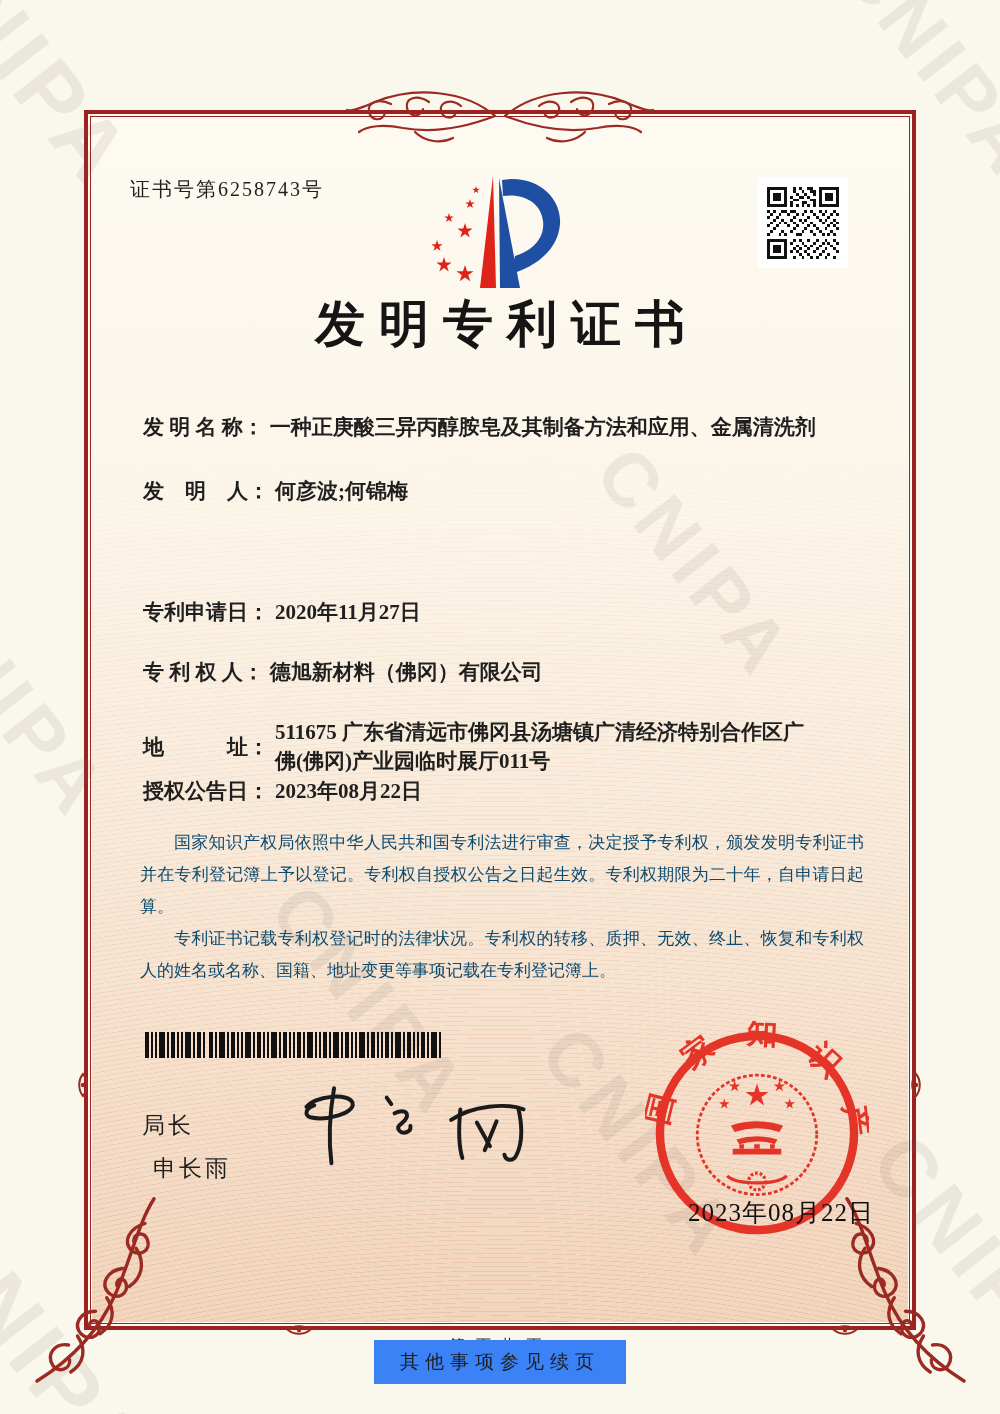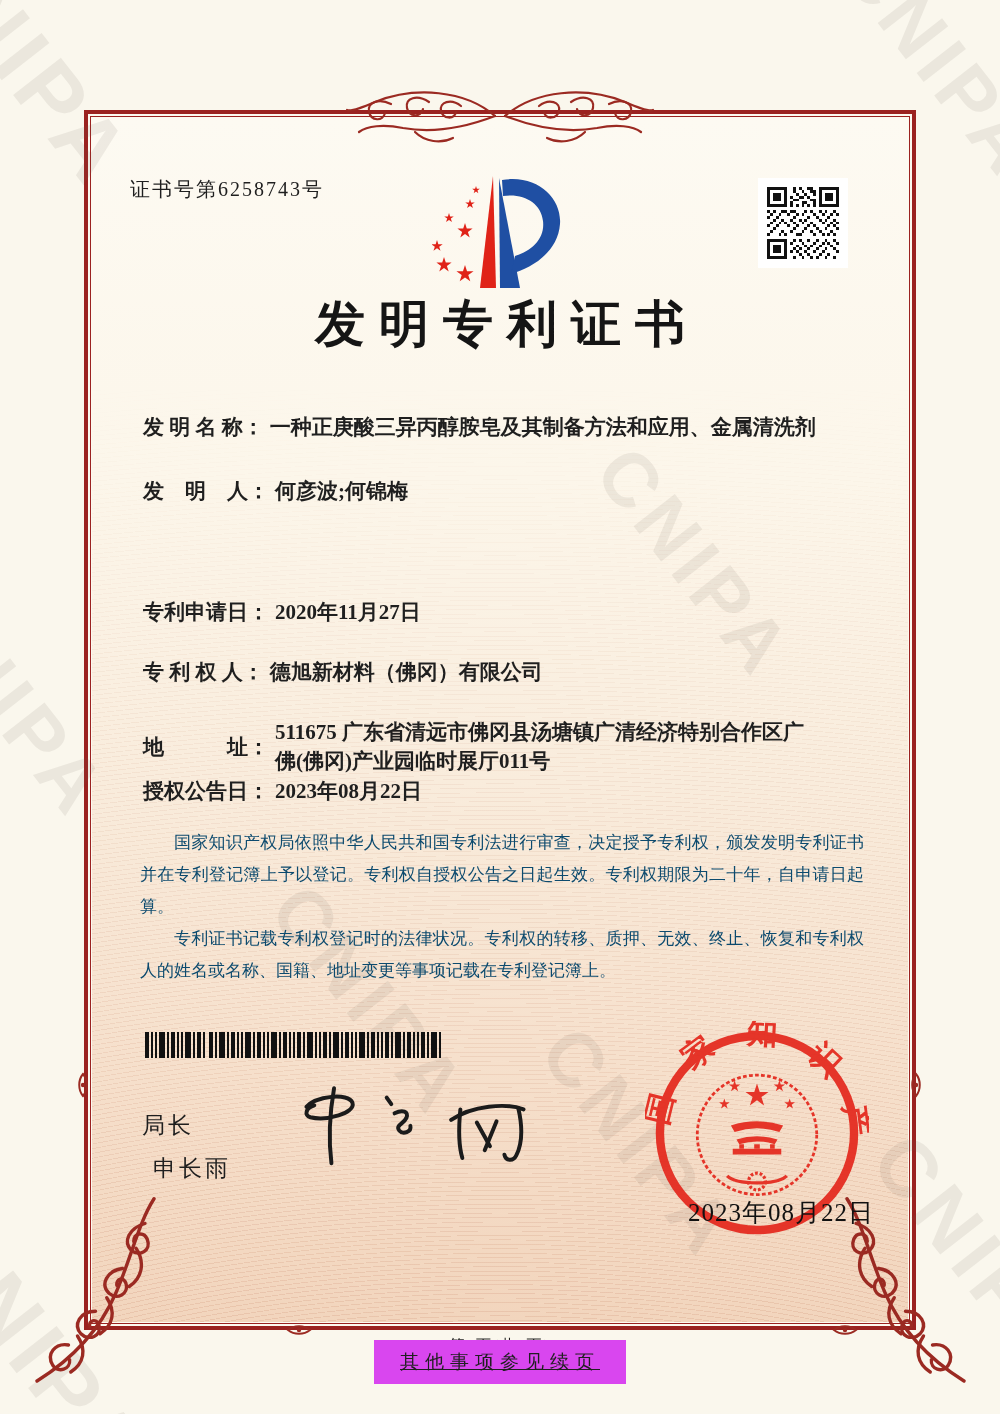--- a/index.html
+++ b/index.html
@@ -49,21 +49,21 @@
          text-align:justify;color:#0c4a6e;}
   .paras p{margin:0;text-indent:2em;}
   .barcode{position:absolute;left:145px;top:1032px;}
   .signer-title{position:absolute;left:142px;top:1110px;font-size:23px;letter-spacing:3px;}
   .signer-name{position:absolute;left:130px;top:1153px;font-size:23px;letter-spacing:3px;margin-left:23px;}
   .signature{position:absolute;left:288px;top:1072px;}
   .seal{position:absolute;left:645px;top:1021px;z-index:5;}
   .seal-date{position:absolute;left:688px;top:1196px;font-size:25px;letter-spacing:1px;color:#111;z-index:6;}
   .page-no{position:absolute;left:0;top:1336px;width:100%;text-align:center;font-size:15px;letter-spacing:2px;}
   .note{position:absolute;left:50%;top:1340px;transform:translateX(-50%);
-        background:#d946ef;padding:9px 26px;font-size:19px;letter-spacing:6px;white-space:nowrap;text-decoration:underline;}
+        background:#3b82f6;padding:9px 26px;font-size:19px;letter-spacing:6px;white-space:nowrap;}
 </style>
 </head>
 <body>
 
 <div class="page">
 
   <span class="wm" style="left:20px;top:55px;font-size:88px;">CNIPA</span>
   <span class="wm" style="left:940px;top:60px;font-size:78px;">CNIPA</span>
   <span class="wm" style="left:695px;top:562px;font-size:76px;">CNIPA</span>
   <span class="wm" style="left:8px;top:700px;font-size:78px;">CNIPA</span>

